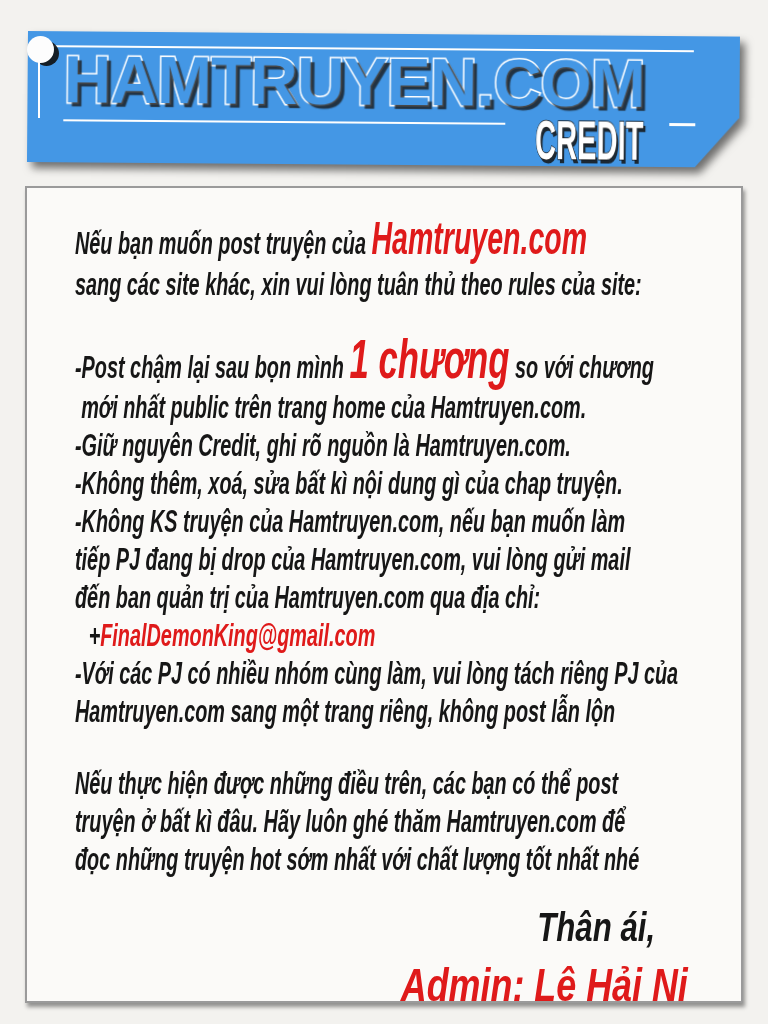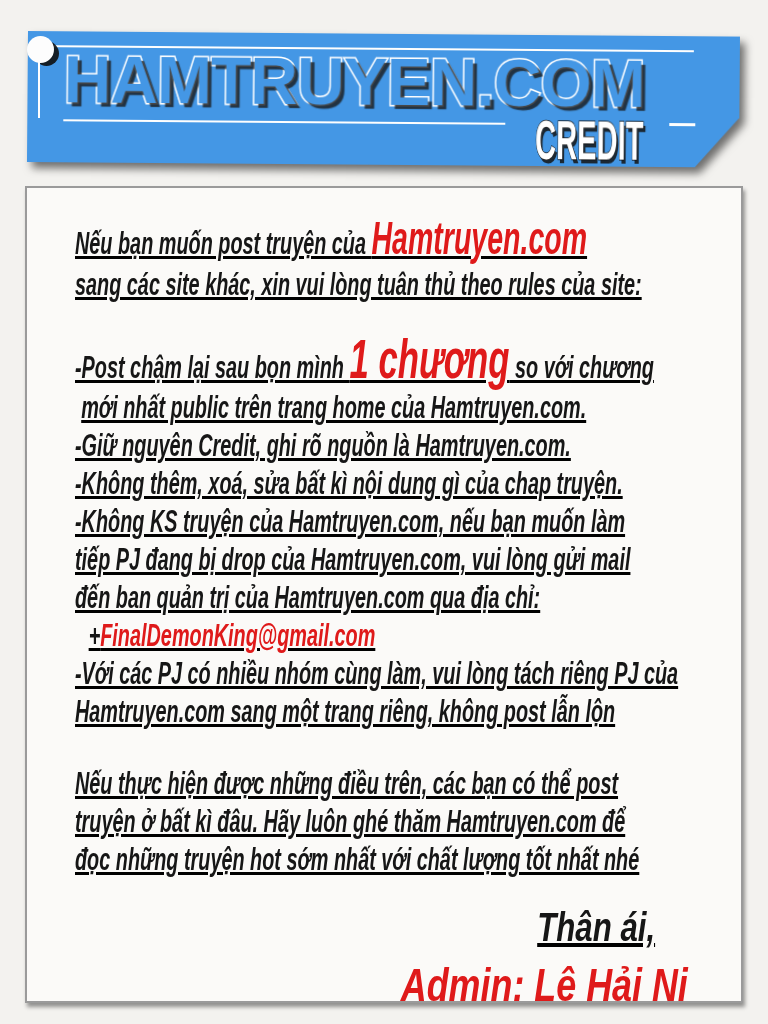--- a/index.html
+++ b/index.html
@@ -37,21 +37,21 @@
   .pin{
     position:absolute;left:27px;top:36px;width:27px;height:27px;border-radius:50%;
     background:#fdfdfd;box-shadow:6px 4px 0 -1px rgba(15,15,15,0.9);z-index:3;
   }
   .pin-stem{position:absolute;left:38px;top:62px;width:2px;height:56px;background:#ffffff;z-index:3;}
   
   .notice-box{
     position:absolute;left:25px;top:186px;width:718px;height:817px;
     background:#fbfaf8;border:2px solid #9a9a9a;box-sizing:border-box;
     box-shadow:2px 4px 4px rgba(0,0,0,0.4);
-    padding:24px 36px 0 48px;overflow:hidden;text-decoration:underline;
+    padding:24px 36px 0 48px;overflow:hidden;
   }
   .ln{
     white-space:nowrap;font-weight:bold;font-style:italic;
     font-size:32px;line-height:38px;height:38px;color:#161616;
     transform:scaleX(0.62);transform-origin:0 60%;
   }
   .ln .red{color:#df1a1a;}
   .ln-intro1{height:52px;line-height:52px;}
   .ln-intro1 .site-big{font-size:46px;}
   .ln-intro2{height:40px;line-height:40px;margin-bottom:26px;}

